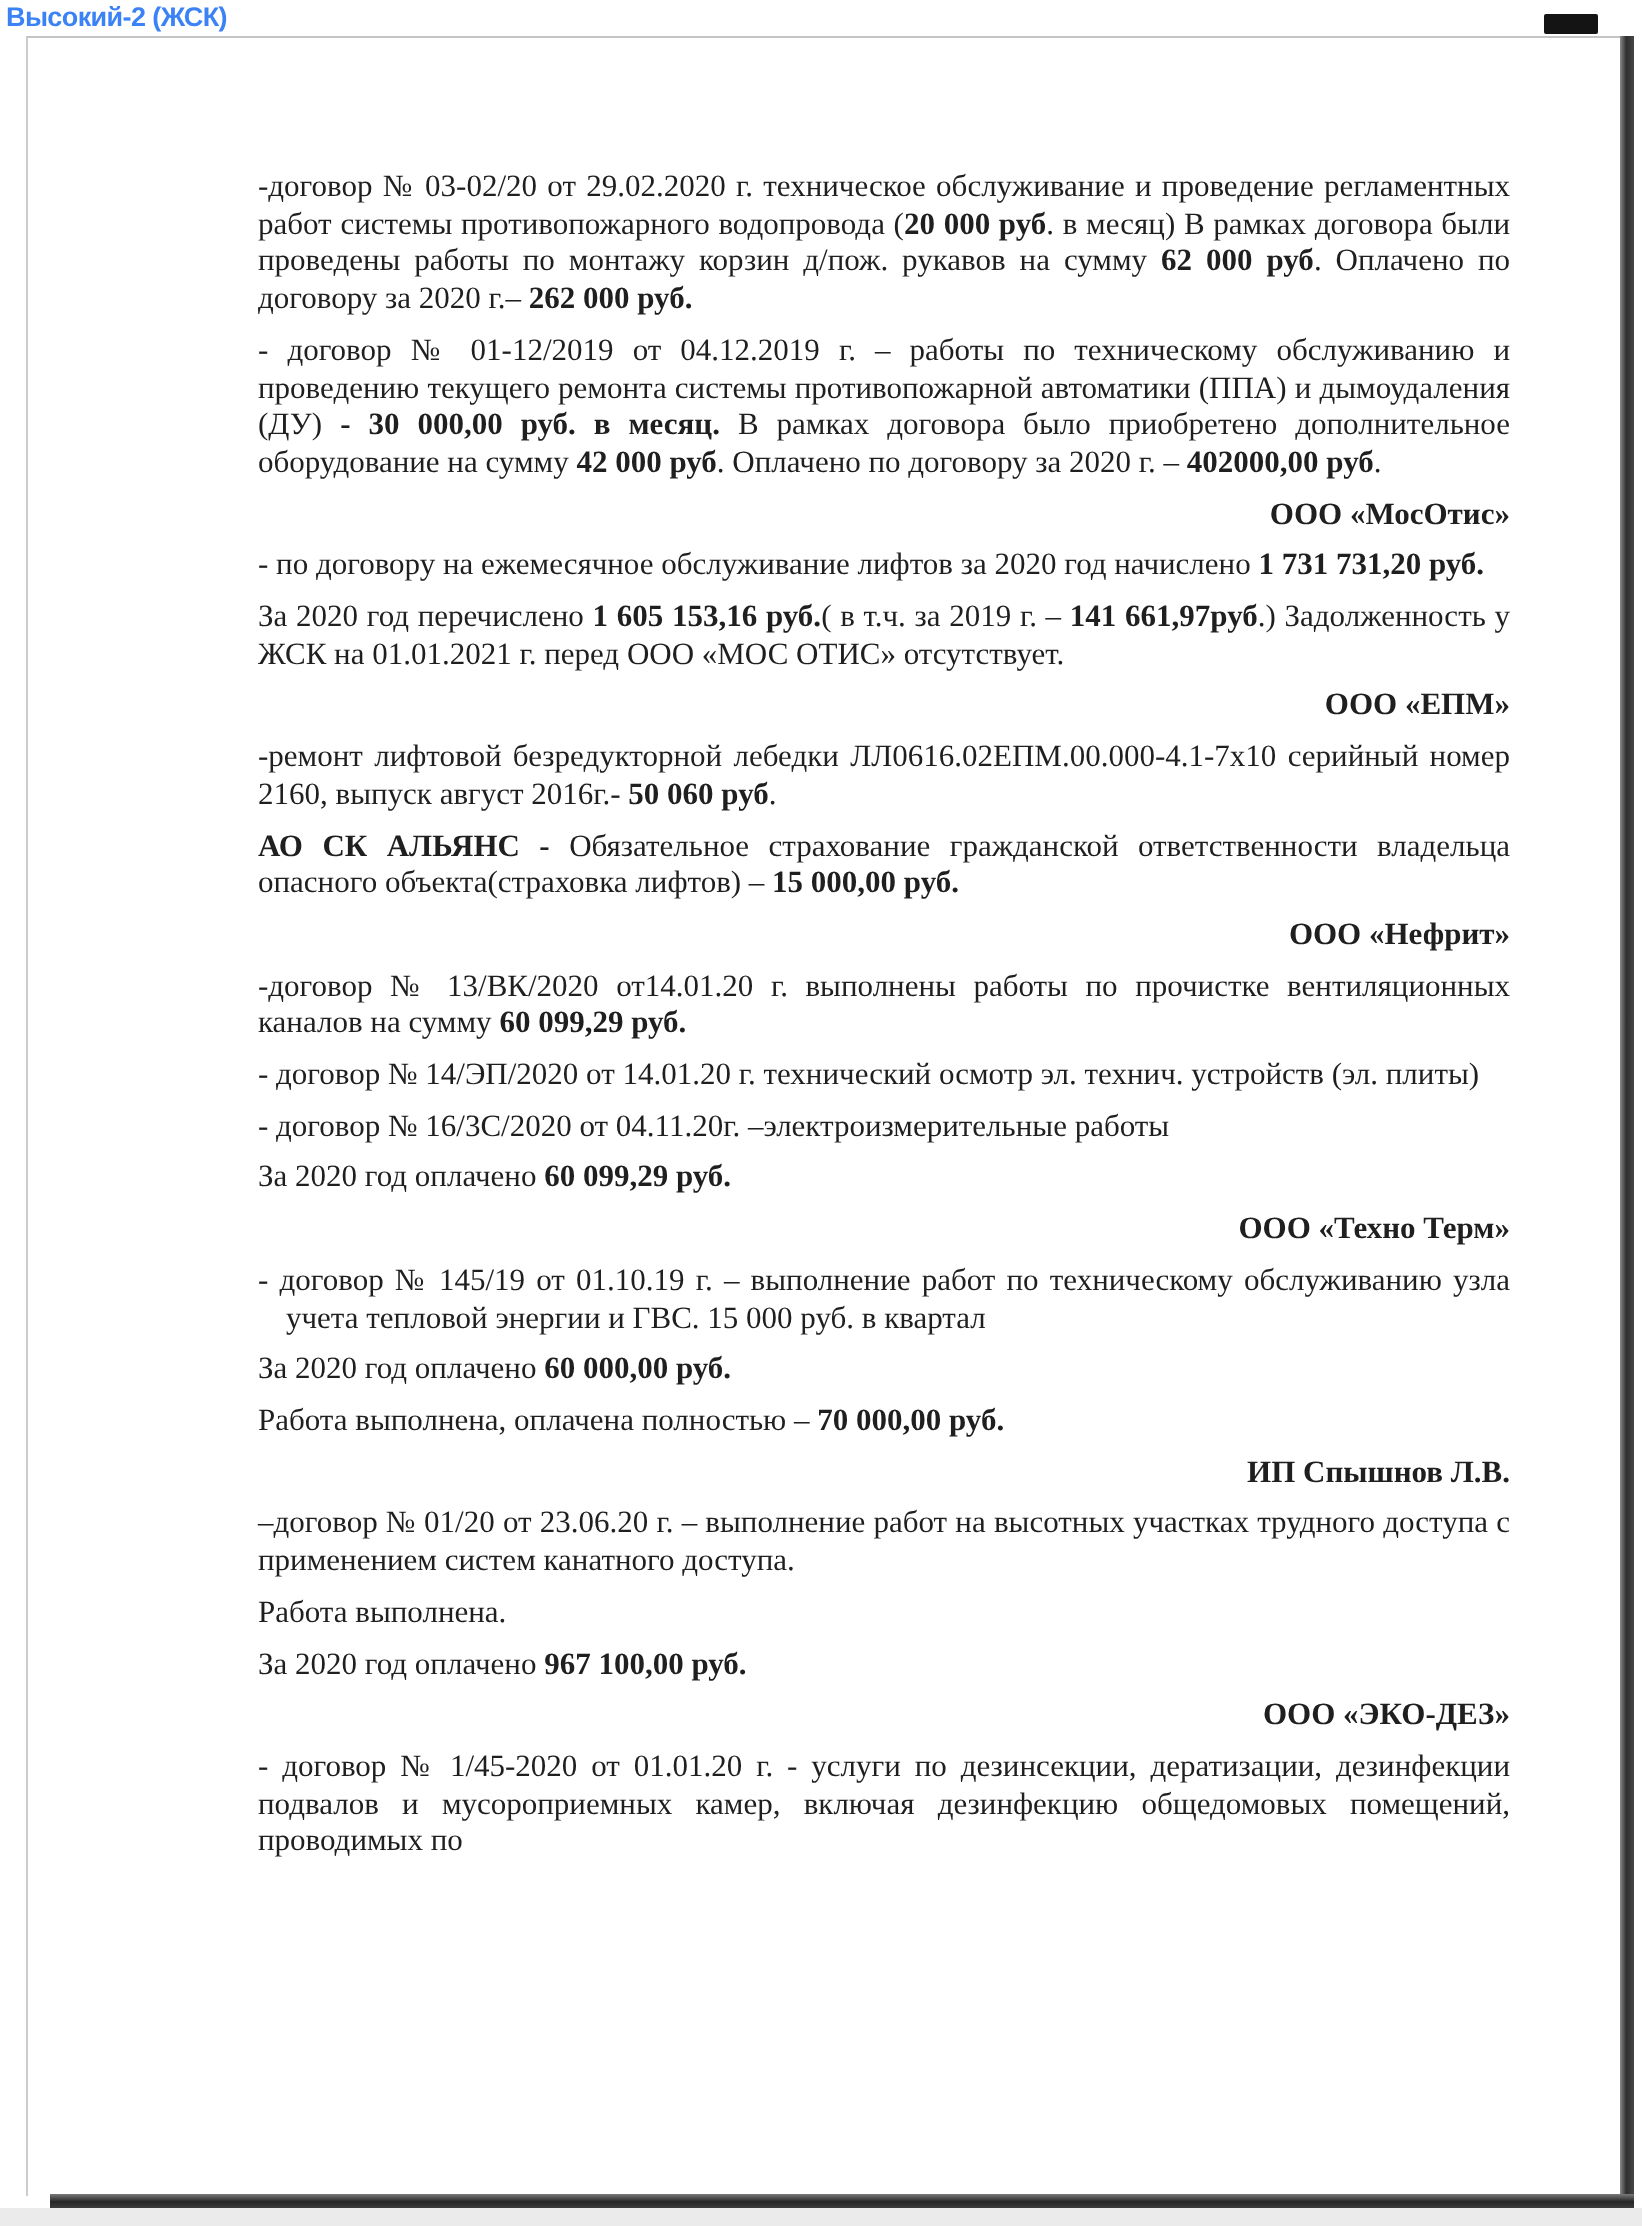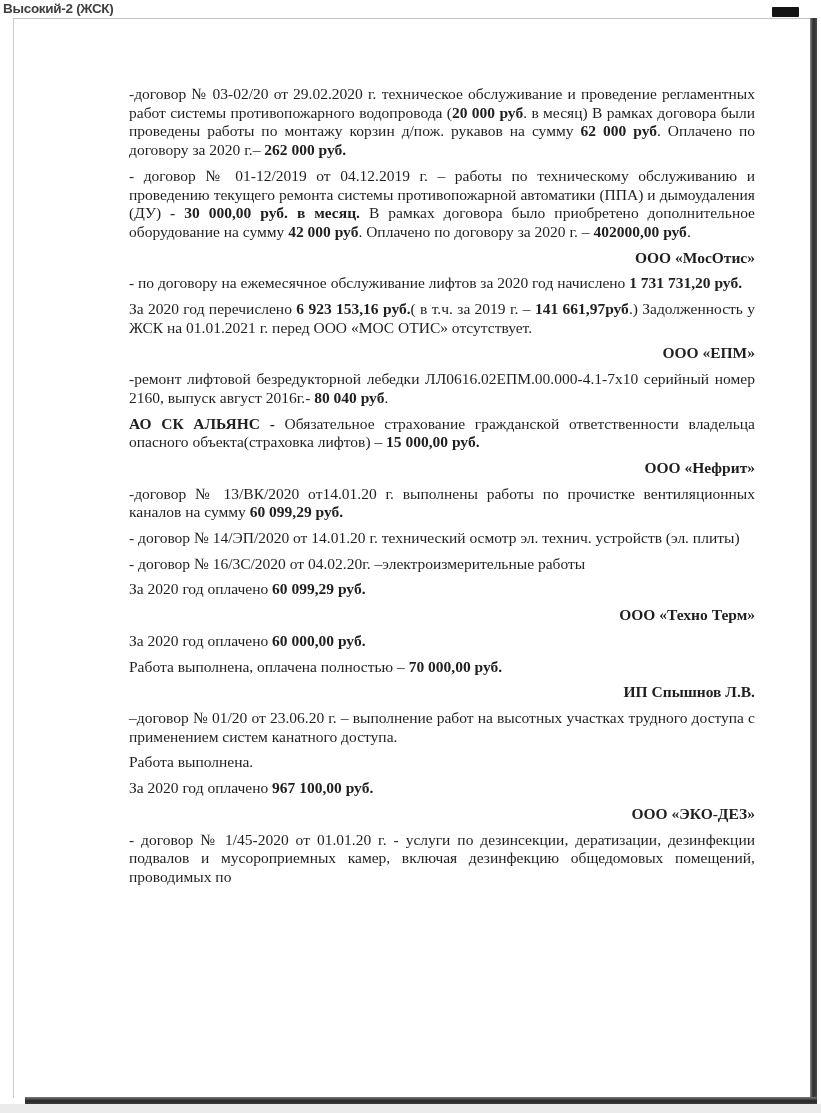--- a/index.html
+++ b/index.html
@@ -29,21 +29,21 @@
   }
   .bottom-band{
     position:absolute;left:0;top:1104px;width:821px;height:9px;
     background:#ebebeb;
   }
 
   
   .doc-label{
     position:absolute;left:3px;top:1px;
     background:#ffffff;padding:0 5px 2px 0;
-    color:#404040;
+    color:#3b82f6;
     font-family:"Liberation Sans","DejaVu Sans",sans-serif;
     font-weight:bold;font-size:13.5px;letter-spacing:-0.3px;
   }
   
   .top-mark{
     position:absolute;left:772px;top:7px;width:27px;height:10px;
     background:#141414;border-radius:1px;
   }
 
   
@@ -67,40 +67,41 @@
 
       <p class="para"><span>-договор № 03-02/20 от 29.02.2020 г. техническое обслуживание и проведение регламентных работ системы противопожарного водопровода (</span><b>20 000 руб</b><span>. в месяц) В рамках договора были проведены работы по монтажу корзин д/пож. рукавов на сумму </span><b>62 000 руб</b><span>. Оплачено по договору за 2020 г.– </span><b>262 000 руб.</b></p>
 
       <p class="para"><span>- договор № 01-12/2019 от 04.12.2019 г. – работы по техническому обслуживанию и проведению текущего ремонта системы противопожарной автоматики (ППА) и дымоудаления (ДУ) </span><b>- 30 000,00 руб. в месяц.</b><span> В рамках договора было приобретено дополнительное оборудование на сумму </span><b>42 000 руб</b><span>. Оплачено по договору за 2020 г. – </span><b>402000,00 руб</b><span>.</span></p>
 
       <p class="para head"><b>ООО «МосОтис»</b></p>
 
       <p class="para"><span>- по договору на ежемесячное обслуживание лифтов за 2020 год начислено </span><b>1 731 731,20 руб.</b></p>
 
 
-      <p class="para"><span>За 2020 год перечислено </span><b>6 923 153,16 руб.</b><span>( в т.ч. за 2019 г. – </span><b>141 661,97руб</b><span>.) Задолженность у ЖСК на 01.01.2021 г. перед ООО «МОС ОТИС» отсутствует.</span></p>
+      <p class="para"><span>За 2020 год перечислено </span><b>1 605 153,16 руб.</b><span>( в т.ч. за 2019 г. – </span><b>141 661,97руб</b><span>.) Задолженность у ЖСК на 01.01.2021 г. перед ООО «МОС ОТИС» отсутствует.</span></p>
 
       <p class="para head"><b>ООО «ЕПМ»</b></p>
 
-      <p class="para"><span>-ремонт лифтовой безредукторной лебедки ЛЛ0616.02ЕПМ.00.000-4.1-7х10 серийный номер 2160, выпуск август 2016г.- </span><b>80 040 руб</b><span>.</span></p>
+      <p class="para"><span>-ремонт лифтовой безредукторной лебедки ЛЛ0616.02ЕПМ.00.000-4.1-7х10 серийный номер 2160, выпуск август 2016г.- </span><b>50 060 руб</b><span>.</span></p>
 
       <p class="para"><b>АО СК АЛЬЯНС - </b><span>Обязательное страхование гражданской ответственности владельца опасного объекта(страховка лифтов) – </span><b>15 000,00 руб.</b></p>
 
       <p class="para head"><b>ООО «Нефрит»</b></p>
 
       <p class="para"><span>-договор № 13/ВК/2020 от14.01.20 г.  выполнены работы по прочистке вентиляционных каналов на сумму </span><b>60 099,29 руб.</b></p>
 
       <p class="para"><span>- договор № 14/ЭП/2020 от 14.01.20 г. технический осмотр эл. технич. устройств (эл. плиты)</span></p>
 
-      <p class="para"><span>- договор № 16/3С/2020 от 04.02.20г. –электроизмерительные работы</span></p>
+      <p class="para"><span>- договор № 16/3С/2020 от 04.11.20г. –электроизмерительные работы</span></p>
 
       <p class="para"><span>За 2020 год оплачено </span><b>60 099,29 руб.</b></p>
 
       <p class="para head"><b>ООО «Техно Терм»</b></p>
 
+      <p class="para hang"><span>-  договор № 145/19 от 01.10.19 г. – выполнение работ по техническому обслуживанию узла учета тепловой энергии и ГВС. 15 000 руб. в квартал</span></p>
 
       <p class="para"><span>За 2020 год оплачено </span><b>60 000,00 руб.</b></p>
 
 
       <p class="para"><span>Работа выполнена, оплачена полностью – </span><b>70 000,00 руб.</b></p>
 
       <p class="para head"><b>ИП Спышнов Л.В.</b></p>
 
       <p class="para"><span>–договор № 01/20 от 23.06.20 г. – выполнение работ на высотных участках трудного доступа с применением систем канатного доступа.</span></p>
 

